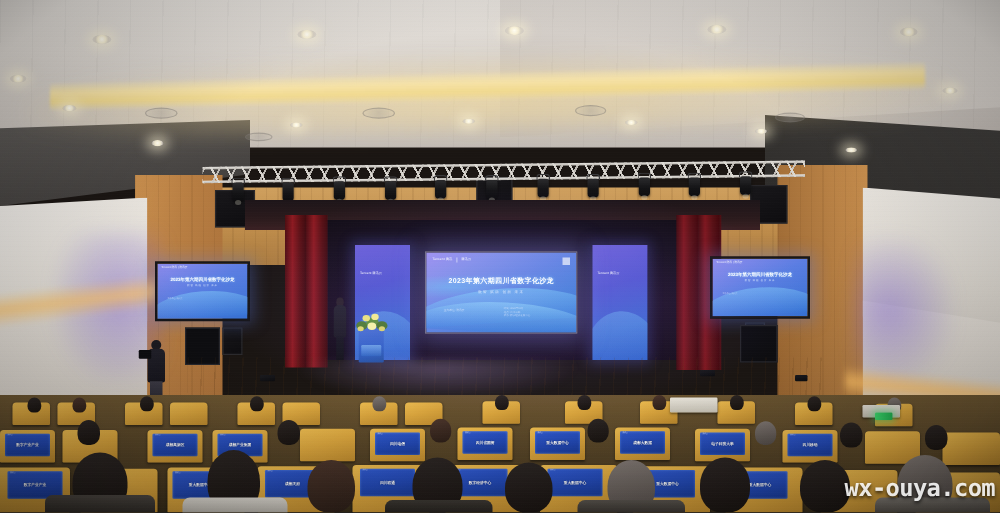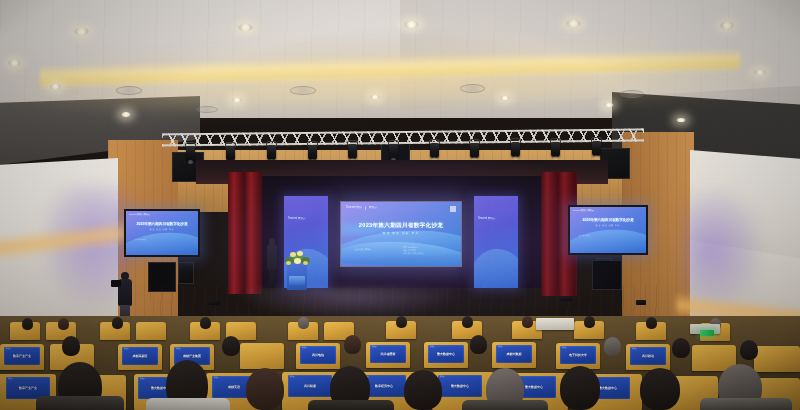--- a/index.html
+++ b/index.html
@@ -799,14 +799,15 @@
   <div class="seat" style="left:690px; top:324px; width:30px; height:10px; background:linear-gradient(180deg,#dfdbd2,#bbb6aa); border-radius:1px;"></div>
 
   <div style="position:absolute; left:700px; top:330px; width:14px; height:6px;
               background:linear-gradient(90deg,#3ad46a,#1fa84c); border-radius:1px;
               box-shadow:0 0 5px 2px rgba(60,220,110,.45);"></div>
 
   <div class="grade-violet"></div>
   <div class="vignette"></div>
   <div class="grain"></div>
 
+  <div class="watermark">wx-ouya.com</div>
 
 </div>
 
 </body></html>

